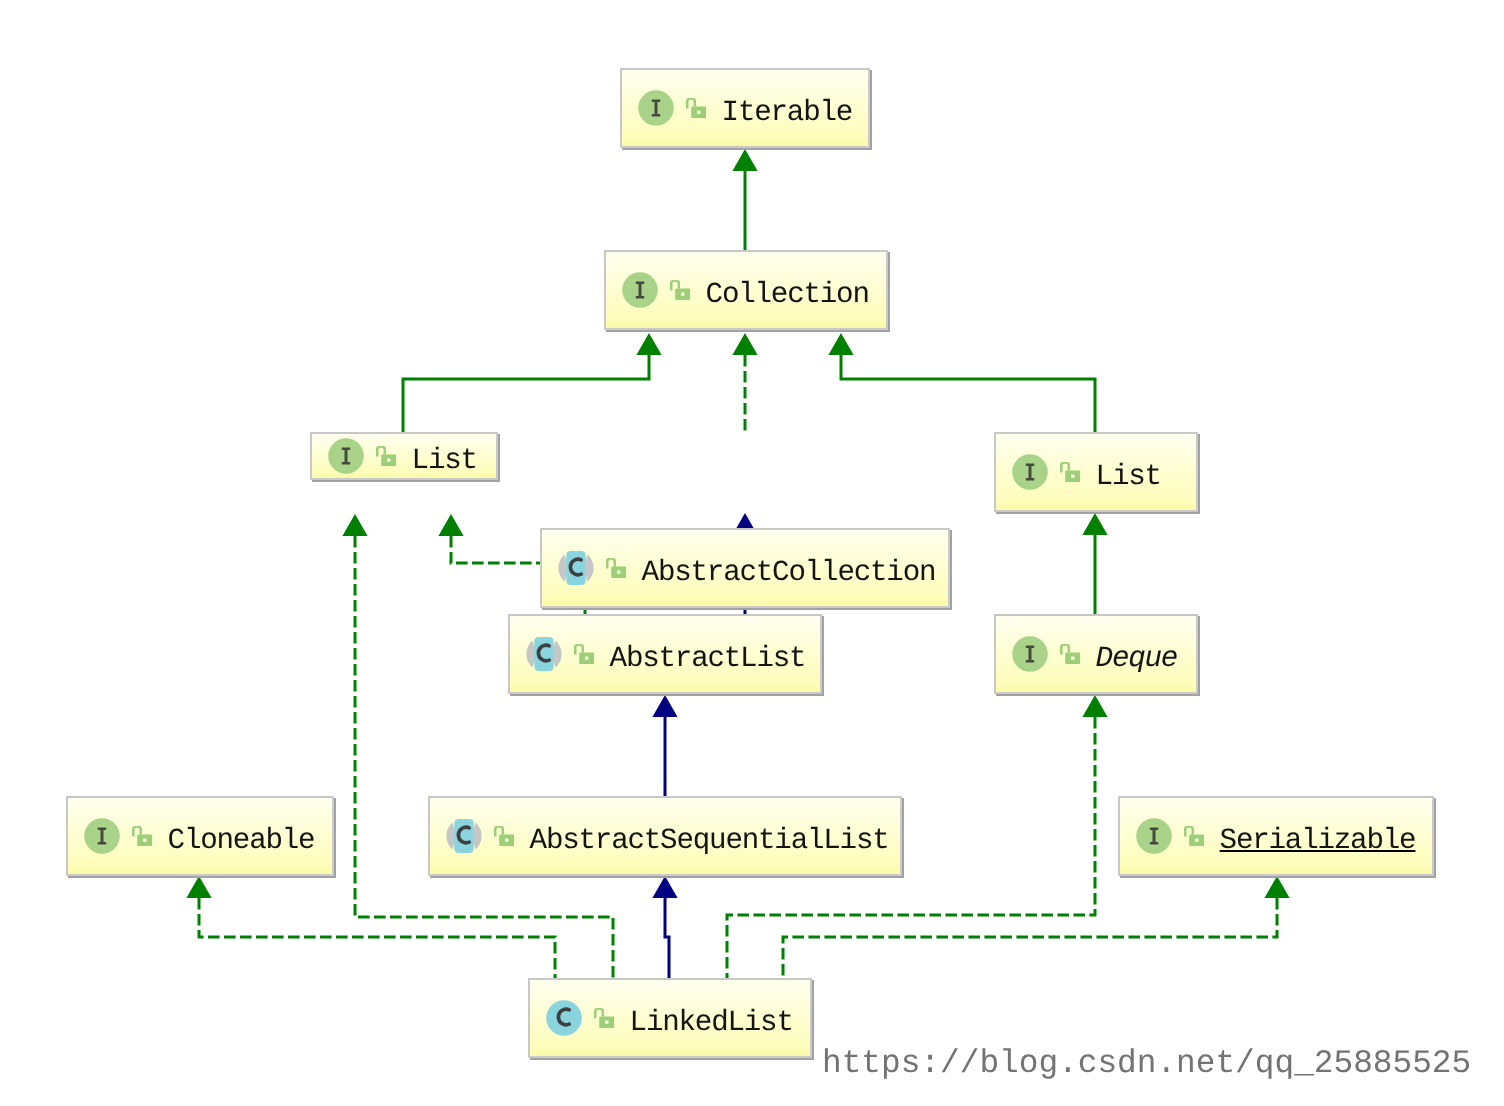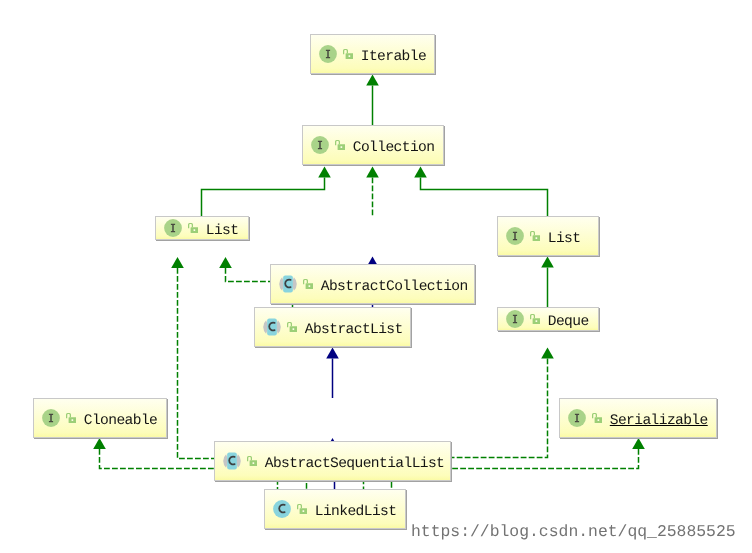--- a/index.html
+++ b/index.html
@@ -129,21 +129,21 @@
         <rect x="4.15" y="0.5" width="9.7" height="17.0" rx="2.1" fill="#89d4de"></rect>
         <path d="M11.6 4.9 A3.9 3.9 0 1 0 11.6 12.1" stroke="#3c4042" stroke-width="1.8" fill="none" stroke-linecap="round"></path>
       </svg>
     <svg width="10.3" height="10.1" viewBox="0 0 10.3 10.1" class="ico ico-lock">
         <path d="M0 5.3 V1.55 A1.55 1.55 0 0 1 1.55 0 H3.45 A1.55 1.55 0 0 1 5.0 1.55 V4.3 H3.75 V1.75 A0.85 0.85 0 0 0 2.9 0.9 H2.1 A0.85 0.85 0 0 0 1.25 1.75 V5.3 Z" fill="#9ccf77"></path>
         <rect x="2.6" y="4.25" width="7.7" height="5.85" rx="0.6" fill="#9ccf77"></rect>
         <rect x="5.5" y="6.2" width="1.75" height="1.7" rx="0.3" fill="#fcfce6"></rect>
       </svg>
     <span class="lbl">AbstractList</span>
   </div>
-    <div class="node" style="left: 497px; top: 307px; width: 102px; height: 24px;">
+    <div class="node" style="left: 497px; top: 307px; width: 102px; height: 40px; font-style: italic;">
     <svg width="18" height="18" viewBox="0 0 18 18" class="ico ico-iface">
         <circle cx="9" cy="9" r="8.9" fill="#a9d389"></circle>
         <path d="M6.9 4.8 h4.2 v1.15 h-1.35 v6.1 h1.35 v1.15 h-4.2 v-1.15 h1.35 v-6.1 h-1.35 z" fill="#47493f"></path>
       </svg>
     <svg width="10.3" height="10.1" viewBox="0 0 10.3 10.1" class="ico ico-lock">
         <path d="M0 5.3 V1.55 A1.55 1.55 0 0 1 1.55 0 H3.45 A1.55 1.55 0 0 1 5.0 1.55 V4.3 H3.75 V1.75 A0.85 0.85 0 0 0 2.9 0.9 H2.1 A0.85 0.85 0 0 0 1.25 1.75 V5.3 Z" fill="#9ccf77"></path>
         <rect x="2.6" y="4.25" width="7.7" height="5.85" rx="0.6" fill="#9ccf77"></rect>
         <rect x="5.5" y="6.2" width="1.75" height="1.7" rx="0.3" fill="#fcfce6"></rect>
       </svg>
     <span class="lbl">Deque</span>
@@ -153,21 +153,21 @@
         <circle cx="9" cy="9" r="8.9" fill="#a9d389"></circle>
         <path d="M6.9 4.8 h4.2 v1.15 h-1.35 v6.1 h1.35 v1.15 h-4.2 v-1.15 h1.35 v-6.1 h-1.35 z" fill="#47493f"></path>
       </svg>
     <svg width="10.3" height="10.1" viewBox="0 0 10.3 10.1" class="ico ico-lock">
         <path d="M0 5.3 V1.55 A1.55 1.55 0 0 1 1.55 0 H3.45 A1.55 1.55 0 0 1 5.0 1.55 V4.3 H3.75 V1.75 A0.85 0.85 0 0 0 2.9 0.9 H2.1 A0.85 0.85 0 0 0 1.25 1.75 V5.3 Z" fill="#9ccf77"></path>
         <rect x="2.6" y="4.25" width="7.7" height="5.85" rx="0.6" fill="#9ccf77"></rect>
         <rect x="5.5" y="6.2" width="1.75" height="1.7" rx="0.3" fill="#fcfce6"></rect>
       </svg>
     <span class="lbl">Cloneable</span>
   </div>
-    <div class="node" style="left: 214px; top: 398px; width: 237px; height: 40px; margin-top: 43px;">
+    <div class="node" style="left: 214px; top: 398px; width: 237px; height: 40px;">
     <svg width="18" height="18" viewBox="0 0 18 18" class="ico ico-iface">
         <path d="M3.1 2.3 A9.2 9.2 0 0 0 3.1 15.7 A14.5 14.5 0 0 0 3.1 2.3 Z" fill="#c5c6c6"></path>
         <path d="M14.9 2.3 A9.2 9.2 0 0 1 14.9 15.7 A14.5 14.5 0 0 1 14.9 2.3 Z" fill="#c5c6c6"></path>
         <rect x="4.15" y="0.5" width="9.7" height="17.0" rx="2.1" fill="#89d4de"></rect>
         <path d="M11.6 4.9 A3.9 3.9 0 1 0 11.6 12.1" stroke="#3c4042" stroke-width="1.8" fill="none" stroke-linecap="round"></path>
       </svg>
     <svg width="10.3" height="10.1" viewBox="0 0 10.3 10.1" class="ico ico-lock">
         <path d="M0 5.3 V1.55 A1.55 1.55 0 0 1 1.55 0 H3.45 A1.55 1.55 0 0 1 5.0 1.55 V4.3 H3.75 V1.75 A0.85 0.85 0 0 0 2.9 0.9 H2.1 A0.85 0.85 0 0 0 1.25 1.75 V5.3 Z" fill="#9ccf77"></path>
         <rect x="2.6" y="4.25" width="7.7" height="5.85" rx="0.6" fill="#9ccf77"></rect>
         <rect x="5.5" y="6.2" width="1.75" height="1.7" rx="0.3" fill="#fcfce6"></rect>

